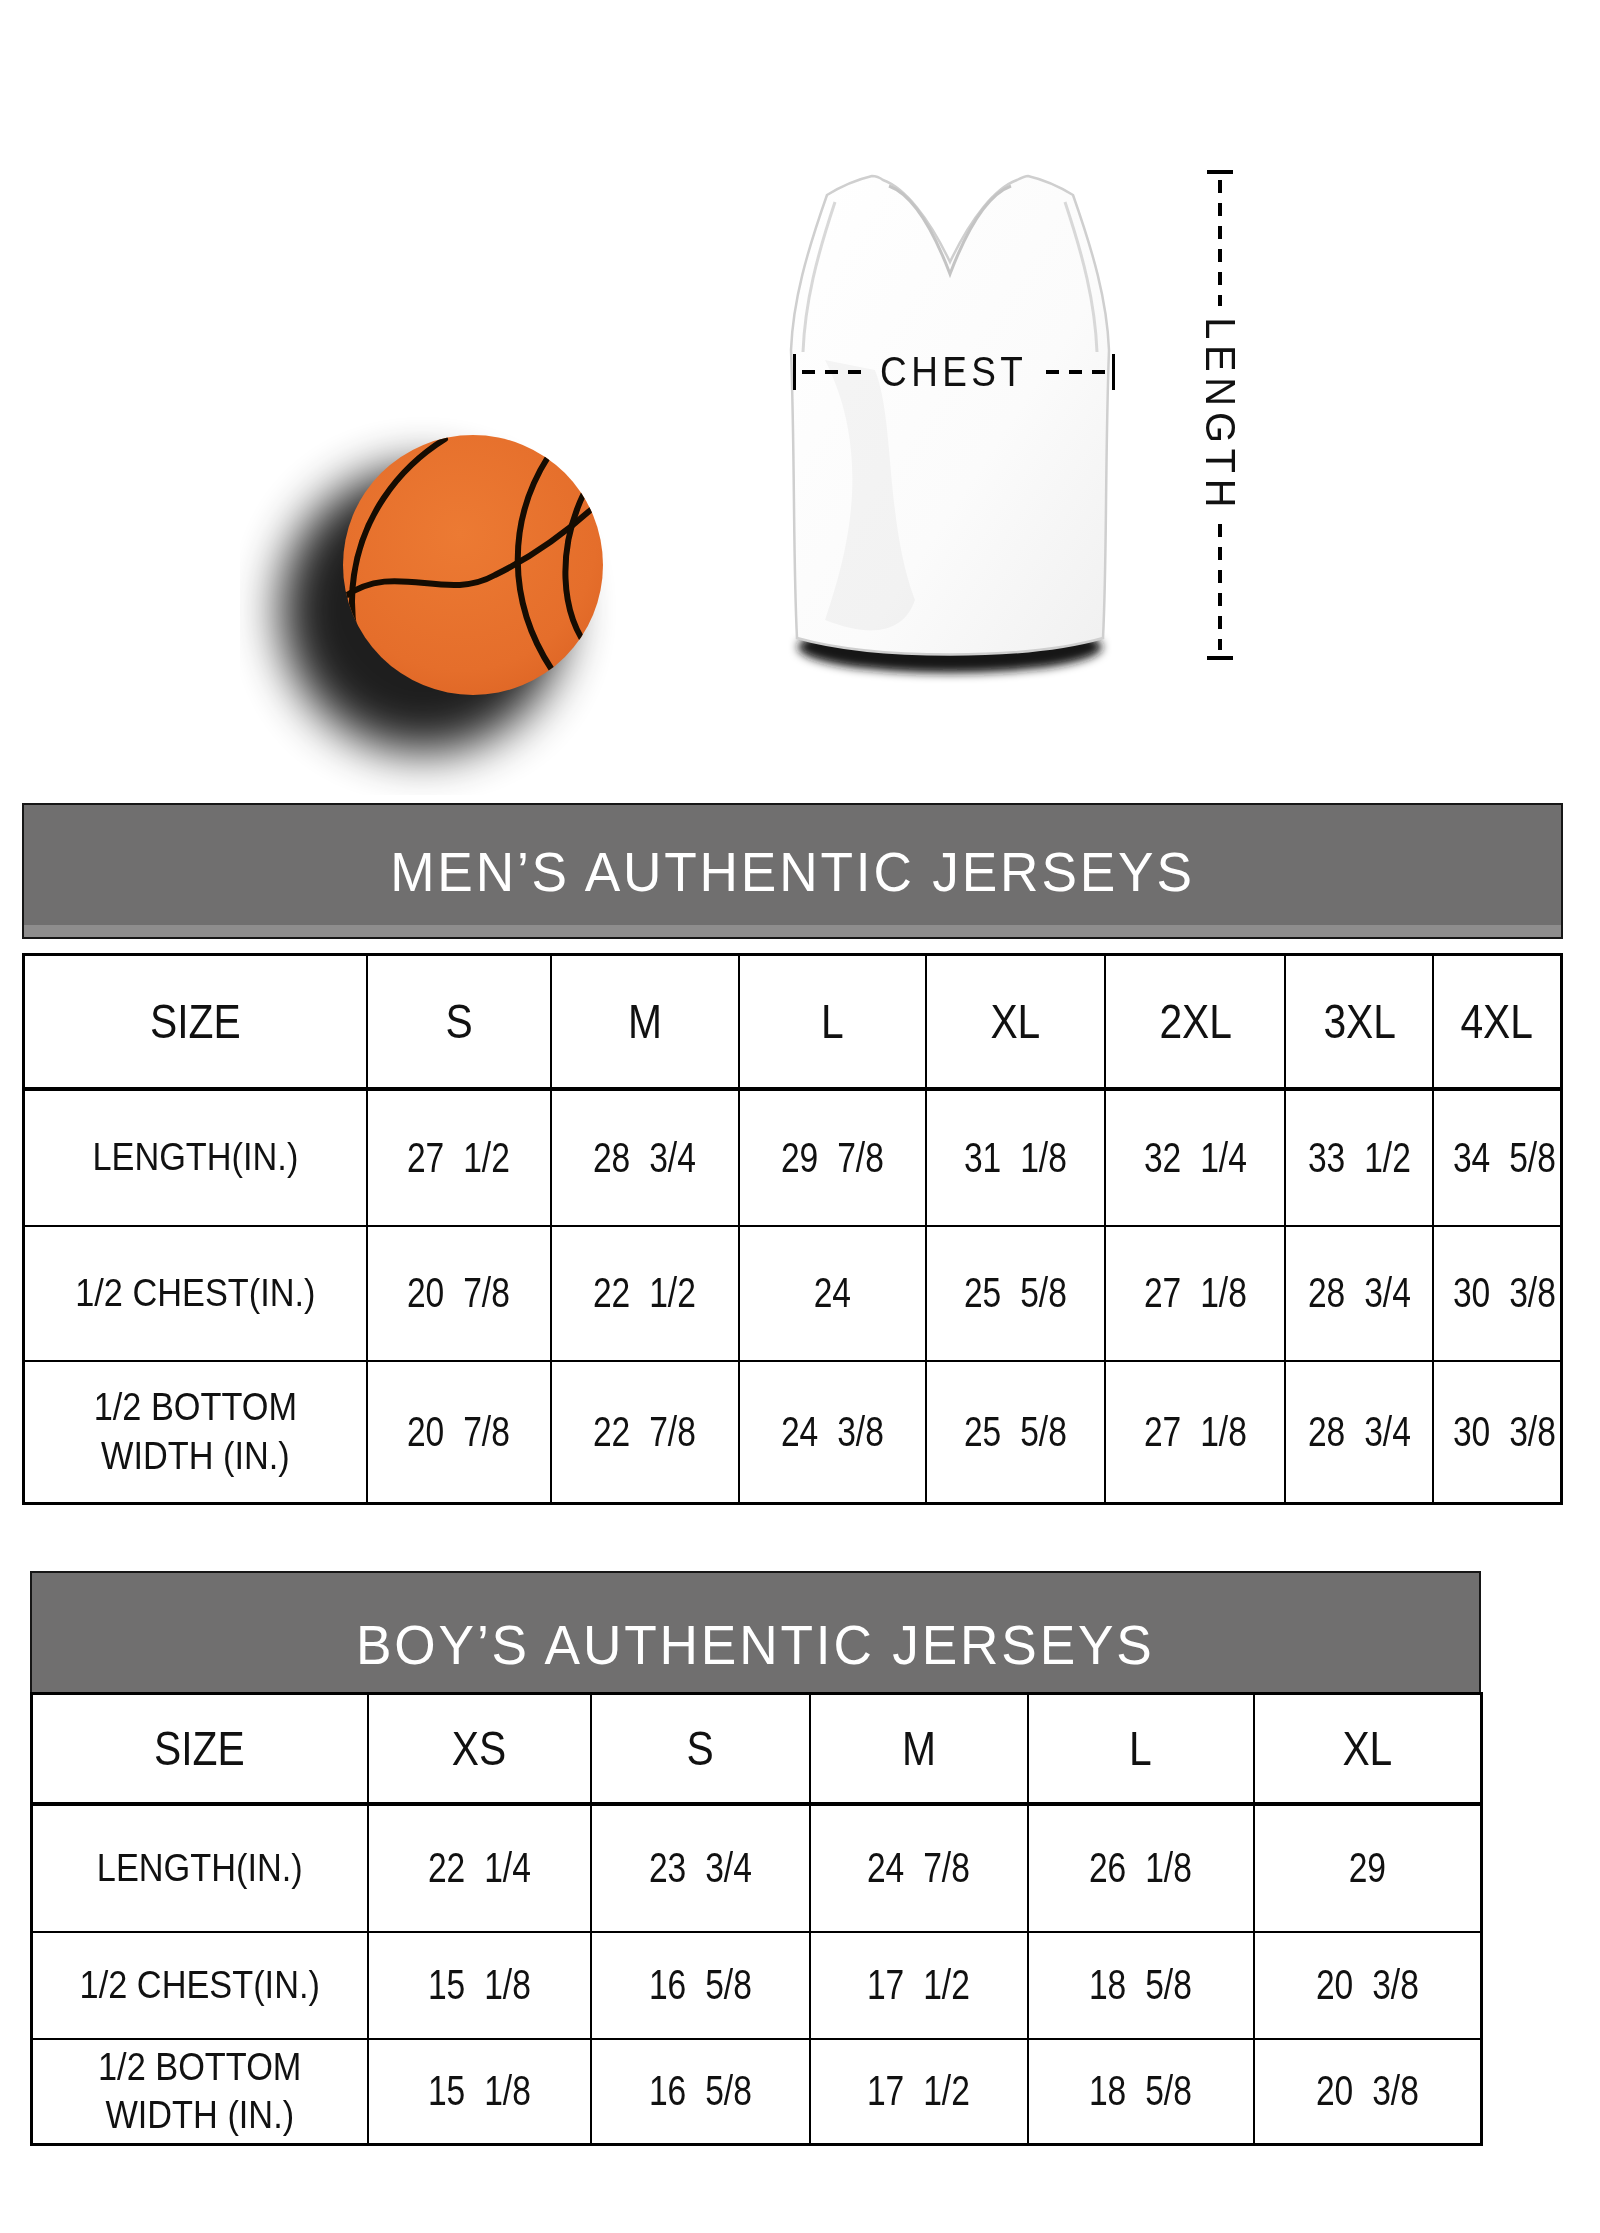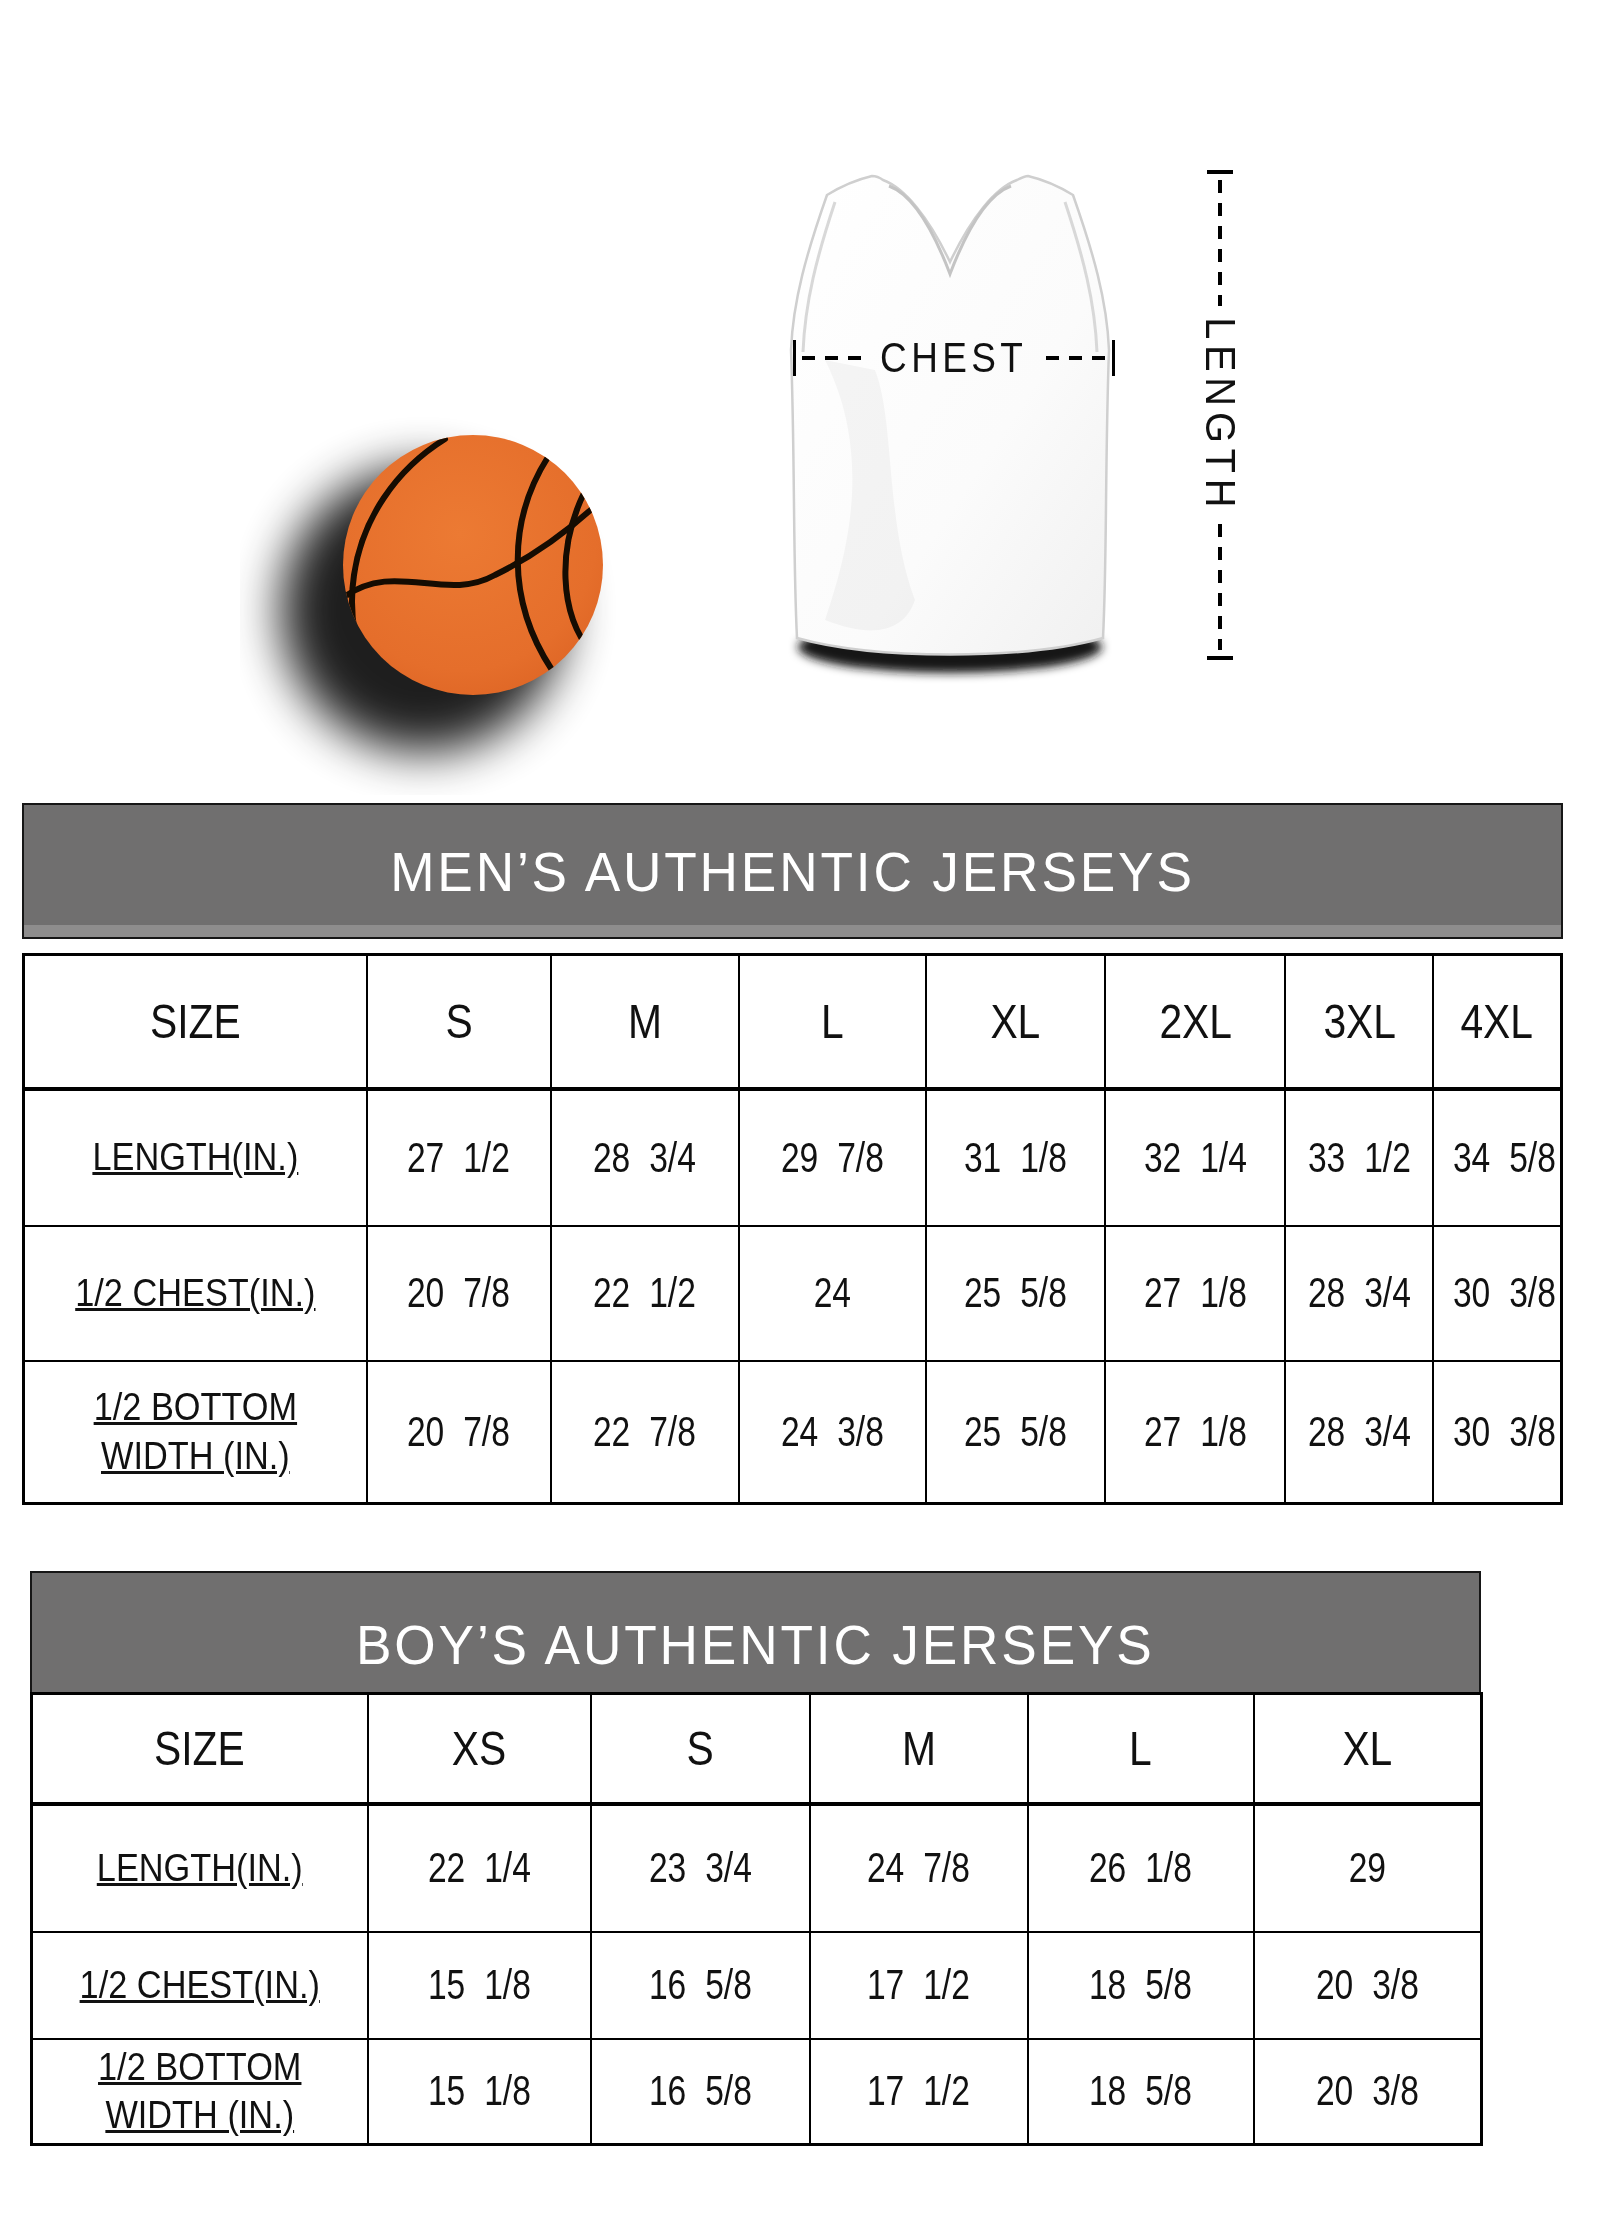--- a/index.html
+++ b/index.html
@@ -15,21 +15,21 @@
 
   
   .page-title{position:absolute;top:18px;left:0;width:1600px;text-align:center;line-height:1;}
   .title-inner{display:inline-block;font-size:132px;font-weight:700;letter-spacing:1px;word-spacing:85px;
     transform:scaleX(0.52);transform-origin:center;white-space:nowrap;color:#0b0b0b;}
 
   
   .ball-svg{position:absolute;left:240px;top:375px;width:440px;height:420px;}
   .jersey-svg{position:absolute;left:755px;top:160px;width:390px;height:575px;}
 
-  .chest-measure{position:absolute;left:793px;top:340px;width:322px;height:36px;
+  .chest-measure{position:absolute;left:793px;top:354px;width:322px;height:36px;
     display:flex;align-items:center;gap:6px;}
   .vtick{width:3px;height:36px;background:#000;flex:0 0 auto;}
   .hdash{flex:1 1 auto;height:4px;
     background-image:repeating-linear-gradient(to right,#000 0 13px,transparent 13px 23px);}
   .chest-label{flex:0 0 auto;font-size:42px;letter-spacing:5px;line-height:1;transform:scaleX(0.88);
     transform-origin:center;padding:0 2px;}
 
   .length-measure{position:absolute;left:1198px;top:170px;width:44px;height:490px;
     display:flex;flex-direction:column;align-items:center;gap:6px;}
   .htick{height:4px;width:26px;background:#000;flex:0 0 auto;}
@@ -45,21 +45,21 @@
     background:linear-gradient(var(--header-gray) 0 120px, var(--header-gray-light) 120px 100%);}
   .tbl-header.boys{left:30px;top:1571px;width:1451px;height:146px;background:var(--header-gray);}
   .tbl-title{color:#ffffff;font-size:56px;letter-spacing:3px;transform:scaleX(0.95);transform-origin:center;
     white-space:nowrap;}
 
   table.sizes{position:absolute;border-collapse:collapse;table-layout:fixed;background:#fff;}
   table.sizes.mens{left:22px;top:953px;width:1541px;}
   table.sizes.boys{left:30px;top:1692px;width:1451px;}
   table.sizes td{border:2px solid var(--table-border);text-align:center;vertical-align:middle;
     padding:0 6px;overflow:hidden;}
-  table.sizes{border:3px solid var(--table-border);text-decoration:underline;}
+  table.sizes{border:3px solid var(--table-border);}
   table.sizes tr.size-row td{border-bottom:4px solid var(--table-border);}
   table.sizes td.lbl{padding:0 10px;}
 
   .cxs{display:inline-block;font-size:48px;transform:scaleX(0.85);transform-origin:center;white-space:nowrap;}
   .cxl{display:block;font-size:39px;line-height:1.25;transform:scaleX(0.88);transform-origin:center;}
   .cxv{display:inline-block;font-size:42px;word-spacing:12px;transform:scaleX(0.80);transform-origin:center;
     white-space:nowrap;}
 </style>
 </head>
 <body>

